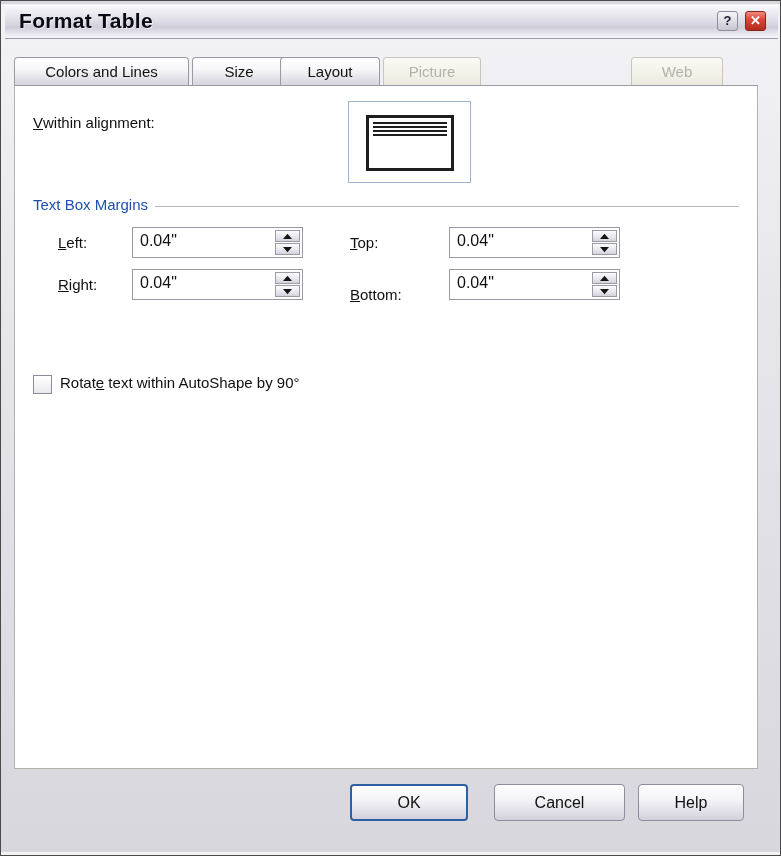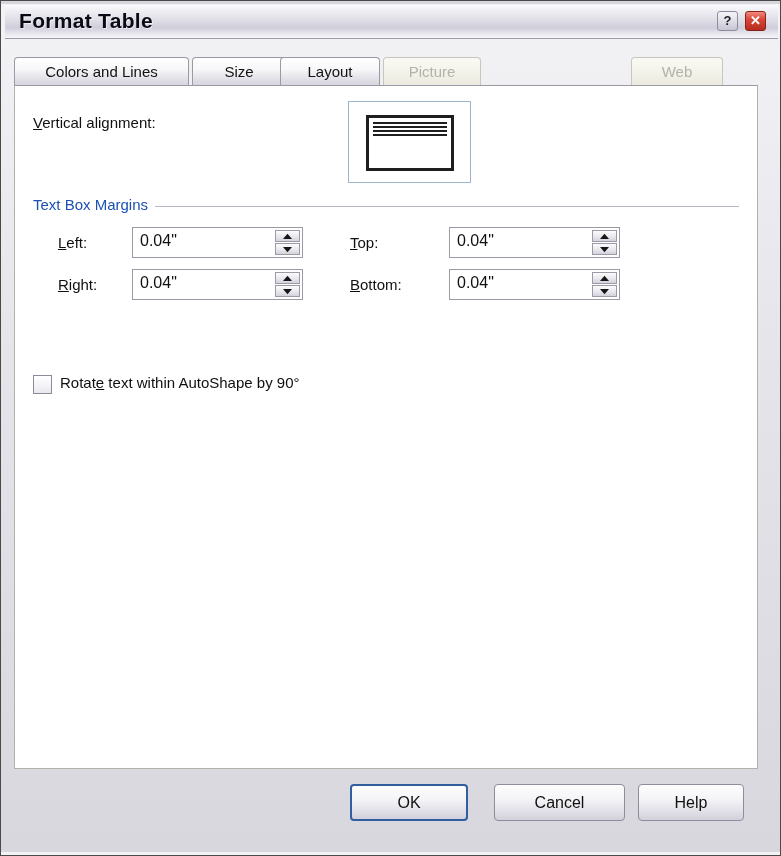--- a/index.html
+++ b/index.html
@@ -346,21 +346,21 @@
     <div class="tab disabled" style="left:369px; width:98px;">
       <span>Picture</span>
     </div>
     <div class="tab disabled" style="left:617px; width:92px;">
       <span>Web</span>
     </div>
   </div>
 
   <div id="panel">
 
-    <div id="valign-label"><span class="acc">V</span><span>ertical alignment:</span></div>
+    <div id="valign-label"><span class="acc">V</span><span>within alignment:</span></div>
 
 
     <div id="preview-box">
       <div id="preview-inner">
         <div class="prev-line" style="top:4px;"></div>
         <div class="prev-line" style="top:8px;"></div>
         <div class="prev-line" style="top:12px;"></div>
         <div class="prev-line" style="top:16px;"></div>
       </div>
     </div>
@@ -412,21 +412,21 @@
             </svg>
         </div>
         <div class="spin-down">
           <svg width="11" height="7" viewBox="0 0 11 7">
               <path d="M5.5 6.2 L1 1 L10 1 Z" fill="#161616"></path>
             </svg>
         </div>
       </div>
     </div>
 
-    <div class="field-label" style="left:335px; top:190px;"><span class="acc">B</span><span>ottom:</span></div>
+    <div class="field-label" style="left:335px; top:200px;"><span class="acc">B</span><span>ottom:</span></div>
     <div class="spinner" style="left:434px; top:183px;">
       <div class="sp-value">0.04"</div>
       <div class="spin-btns">
         <div class="spin-up">
           <svg width="11" height="7" viewBox="0 0 11 7">
               <path d="M5.5 0.8 L10 6 L1 6 Z" fill="#161616"></path>
             </svg>
         </div>
         <div class="spin-down">
           <svg width="11" height="7" viewBox="0 0 11 7">

